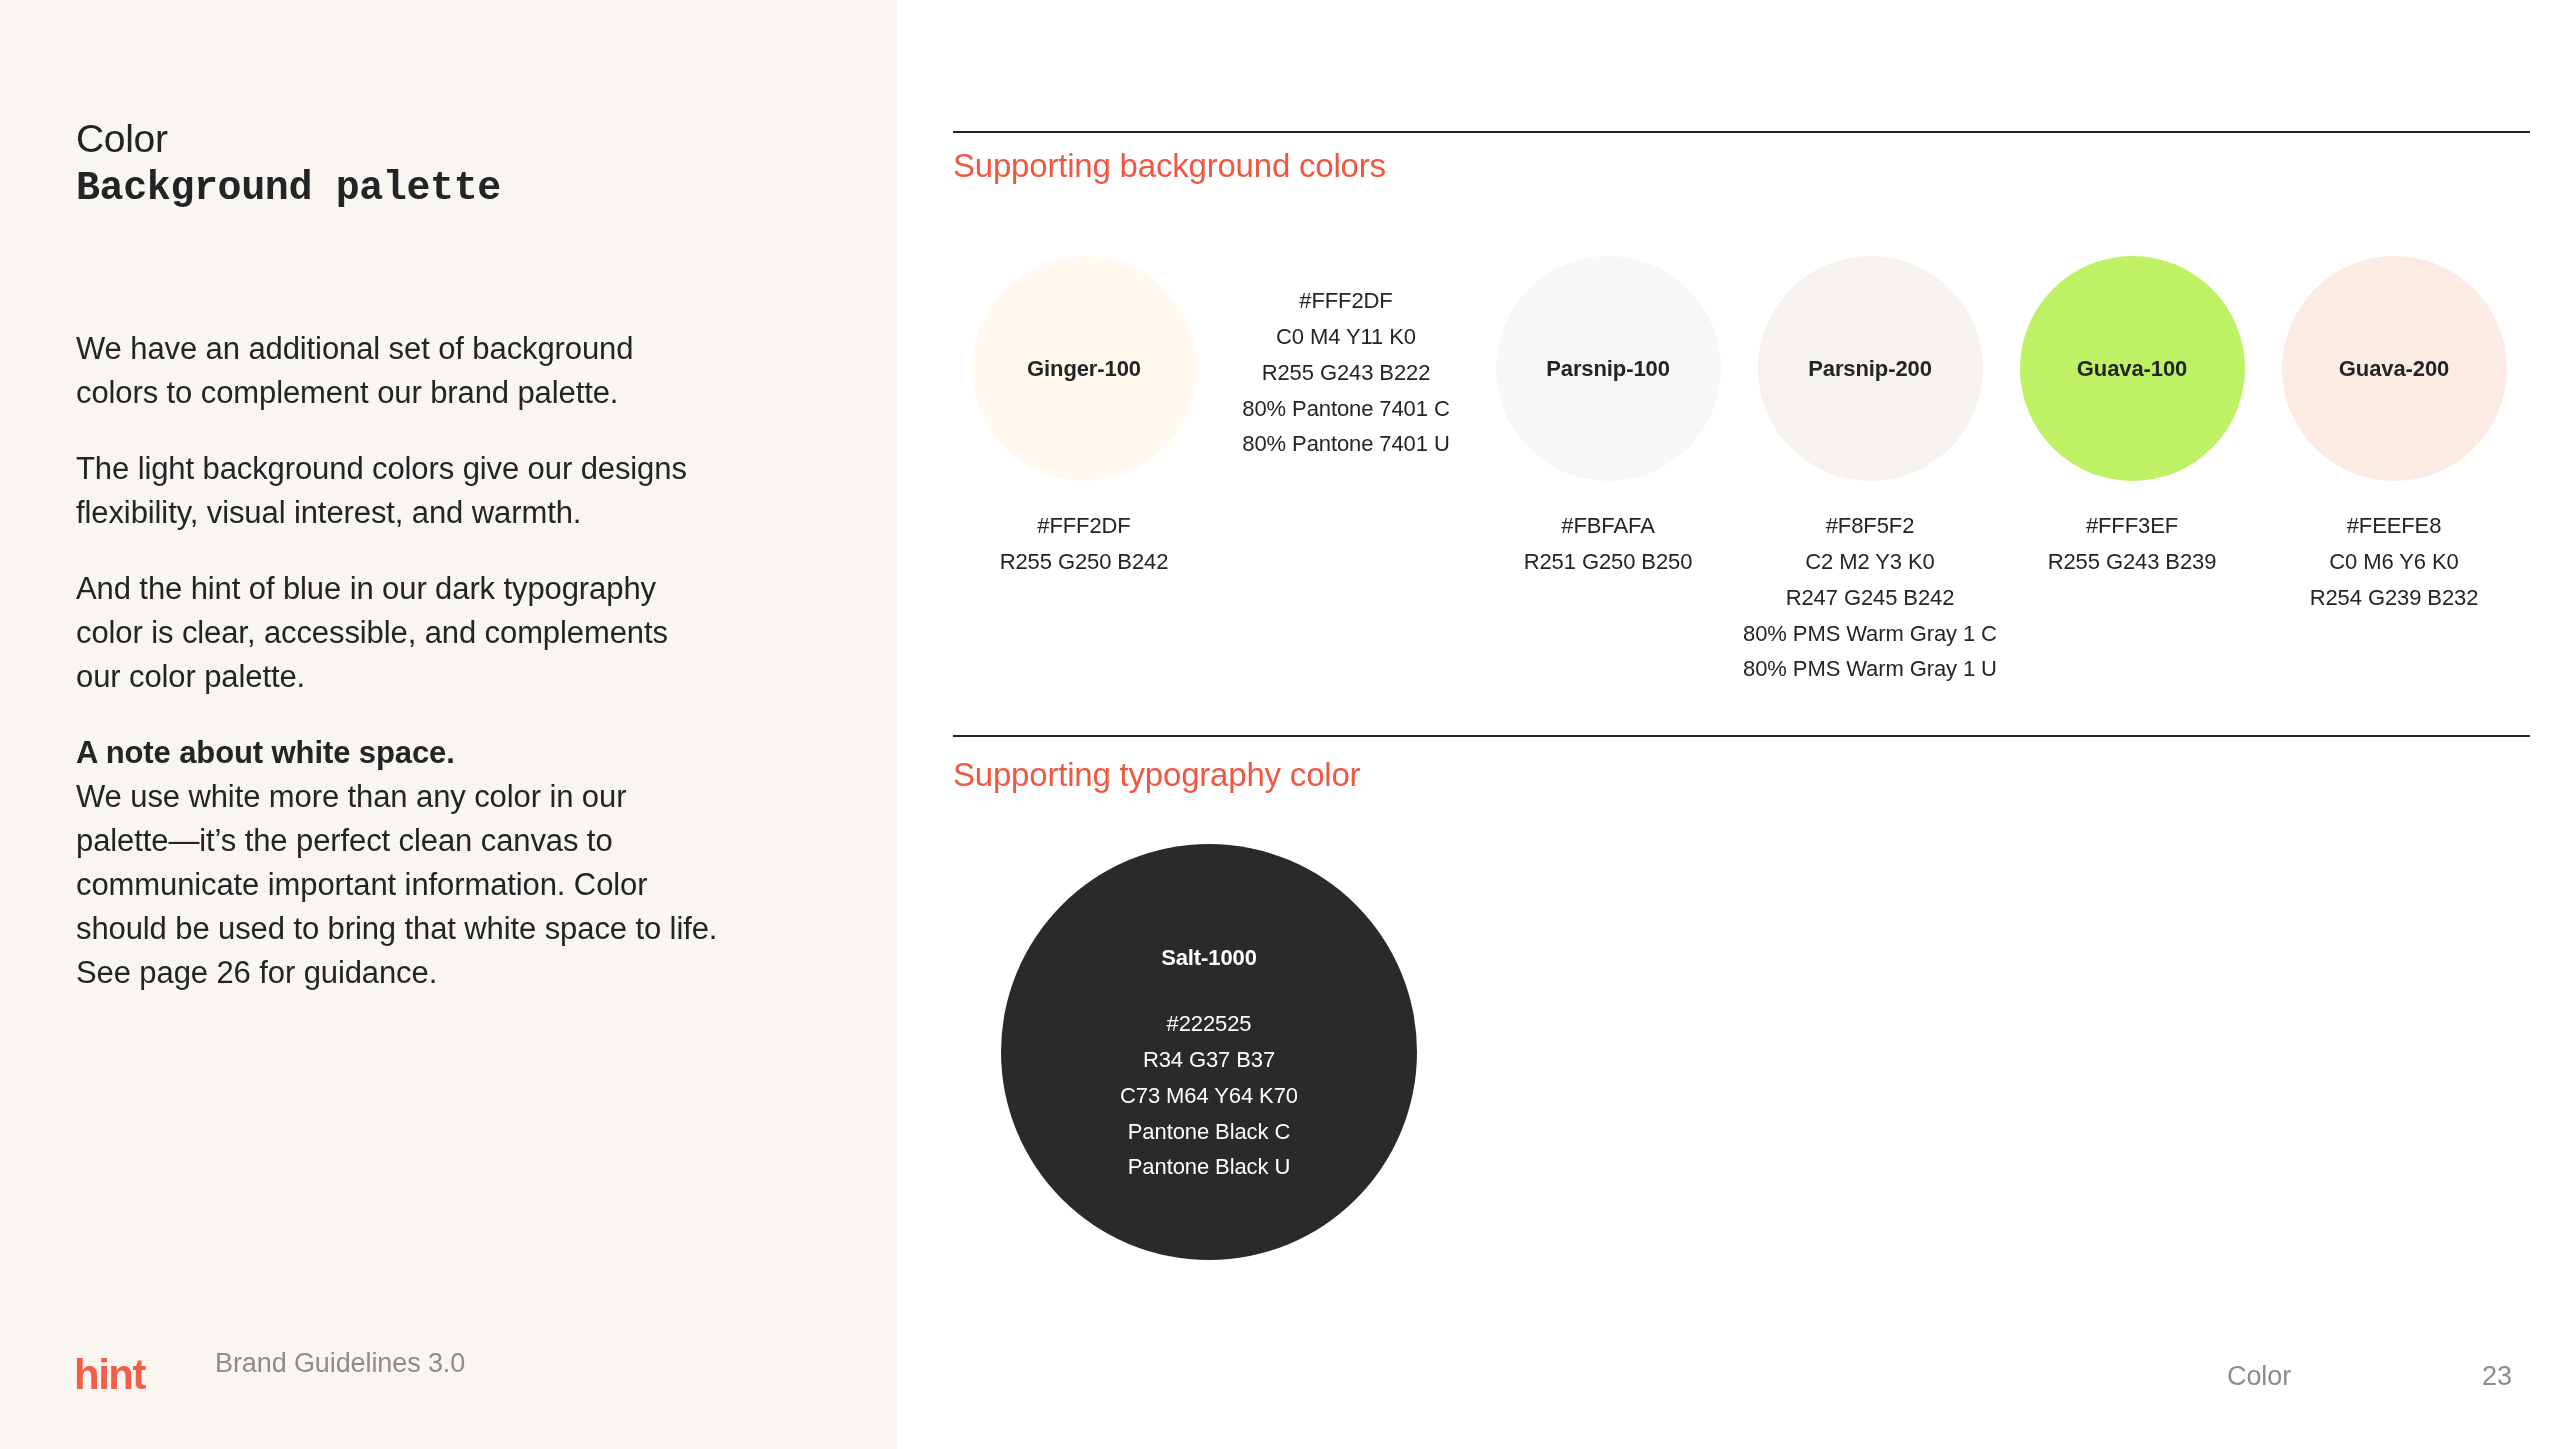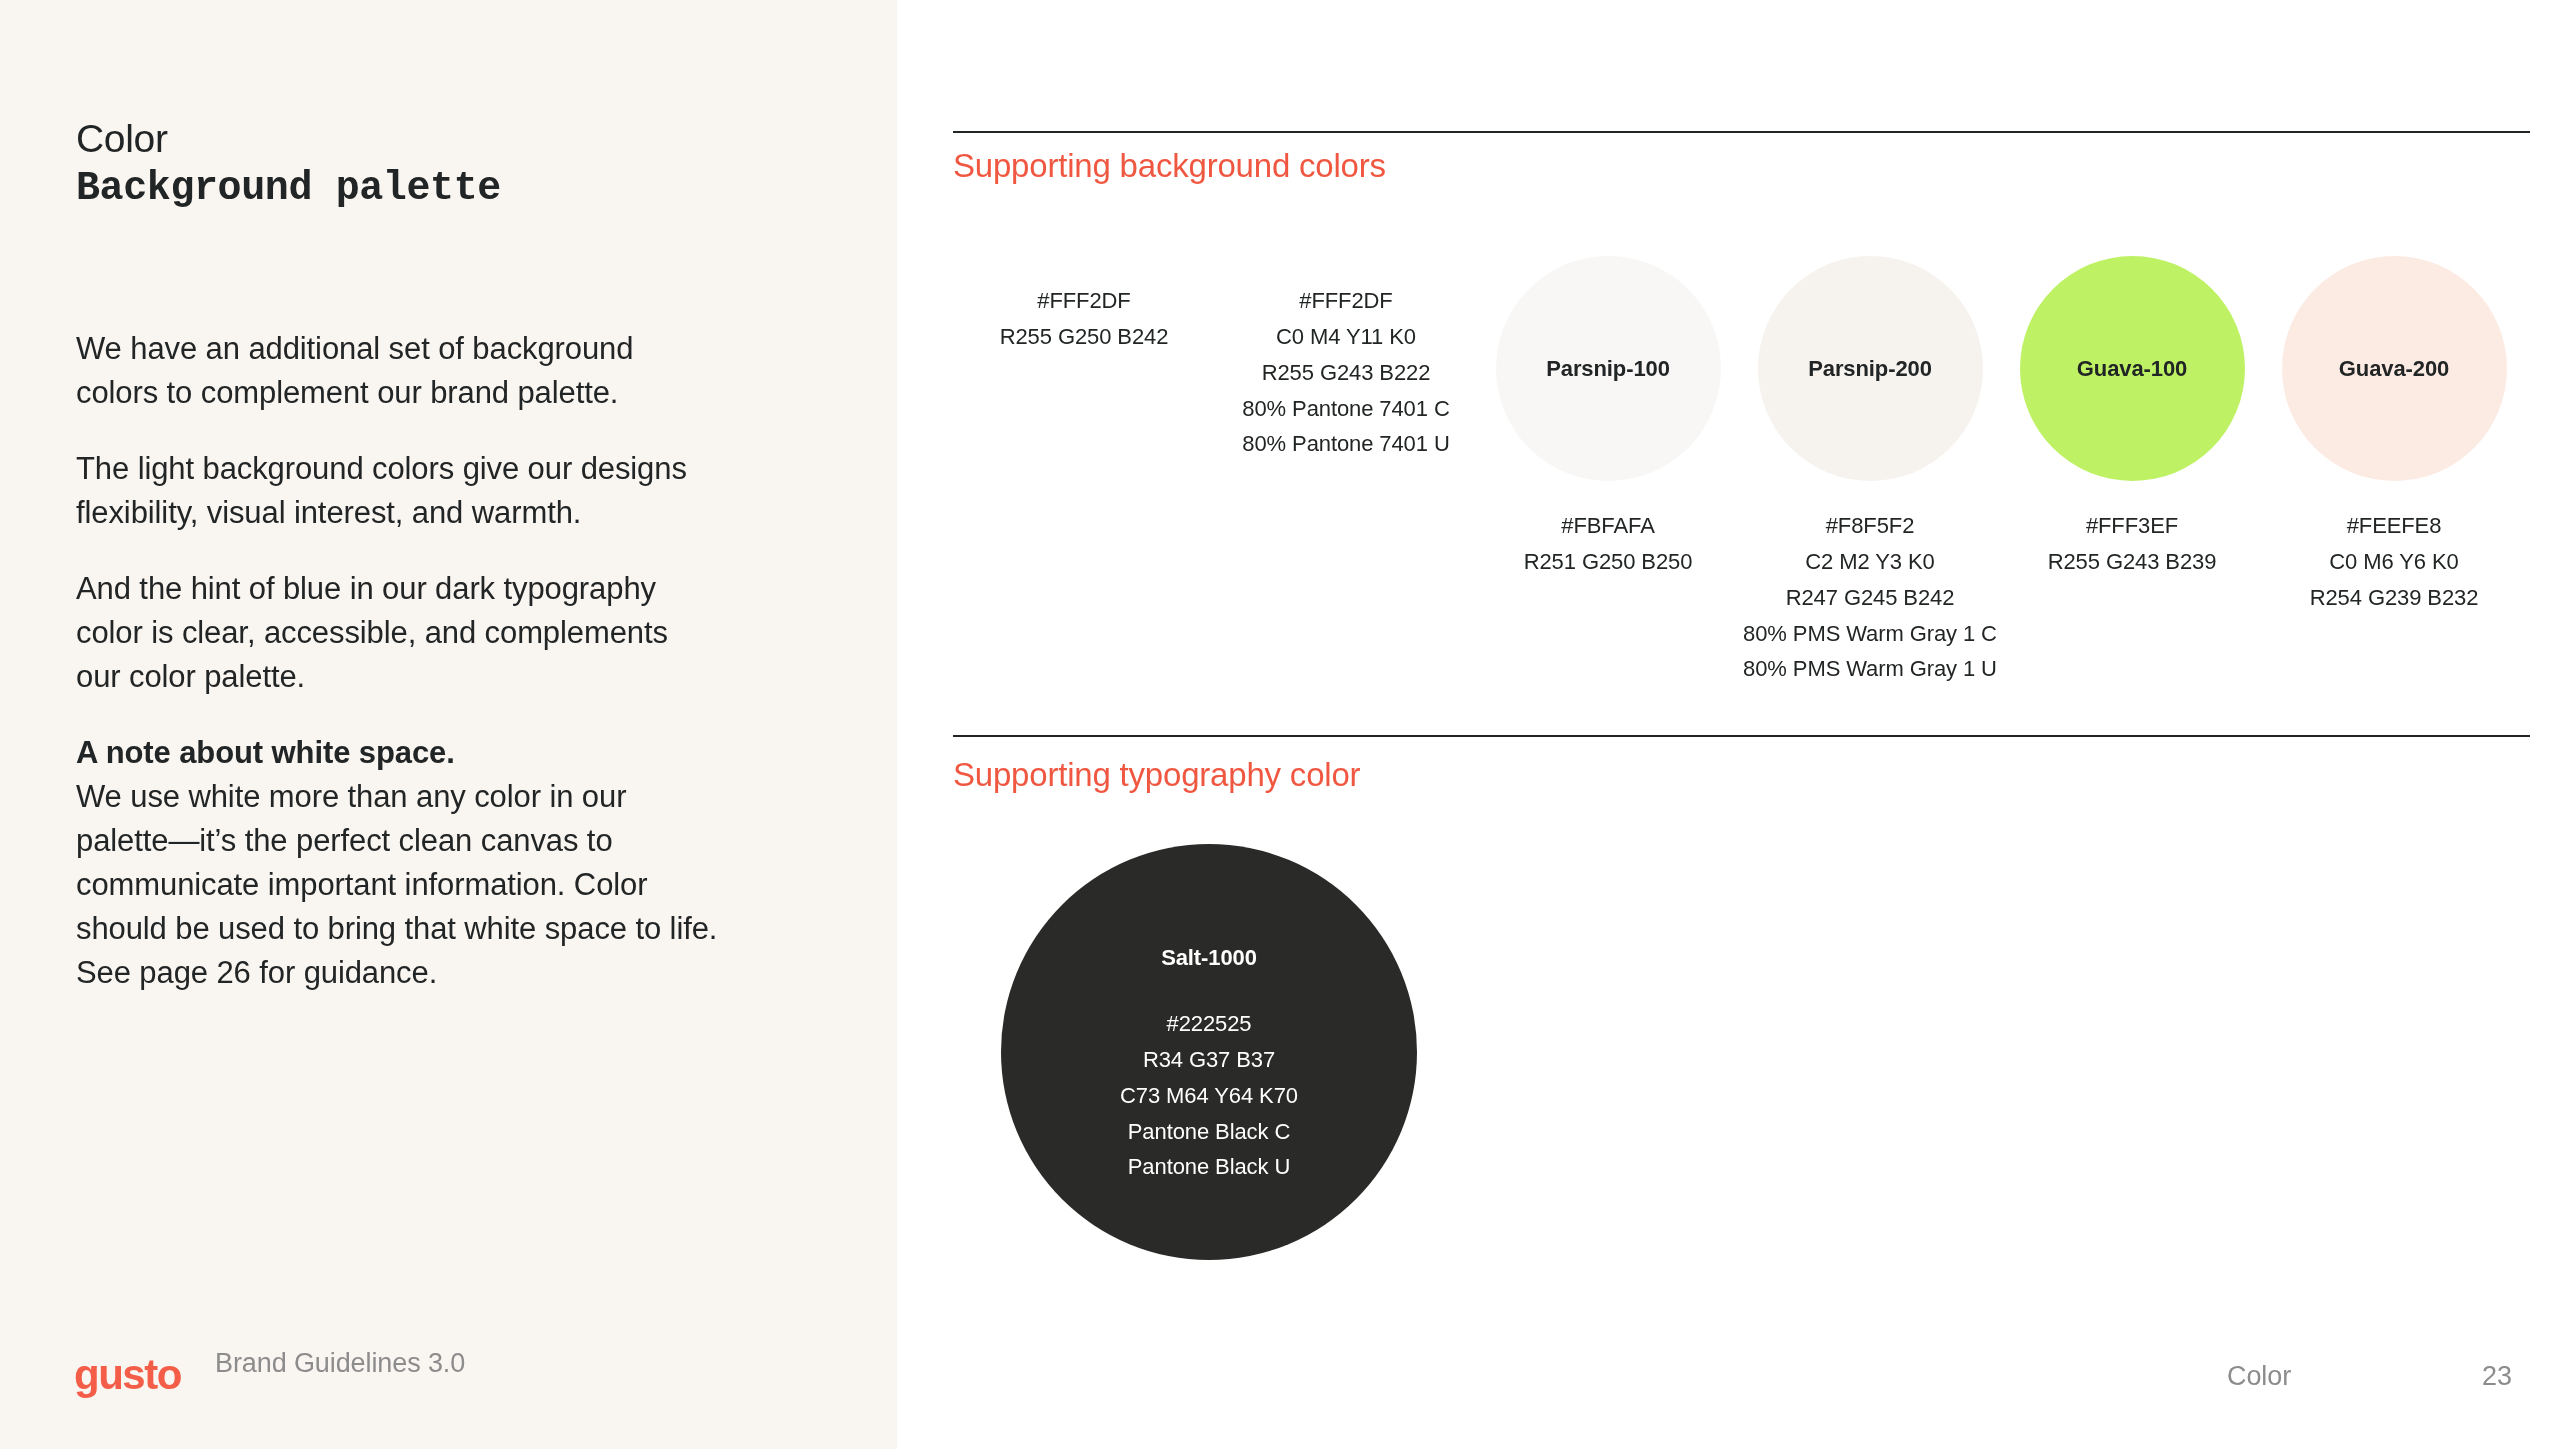--- a/index.html
+++ b/index.html
@@ -215,31 +215,34 @@
   <div class="eyebrow">Color</div>
   <div class="title">Background palette</div>
 
   <div class="body-copy">
     <p>We have an additional set of background colors to complement our brand palette.</p>
     <p>The light background colors give our designs flexibility, visual interest, and warmth.</p>
     <p>And the hint of blue in our dark typography color is clear, accessible, and complements our color palette.</p>
     <p class="tight"><strong>A note about white space.</strong><br><span>We use white more than any color in our palette—it’s the perfect clean canvas to communicate important information. Color should be used to bring that white space to life. See page 26 for guidance.</span></p>
   </div>
 
-  <div class="logo">gusto</div>
+  <div class="logo">hint</div>
   <div class="footer-sub">Brand Guidelines 3.0</div>
   <div class="footer-section">Color</div>
   <div class="footer-page">23</div>
 
   <div class="rule rule-top"></div>
   <div class="section-label label-bg">Supporting background colors</div>
 
   <div class="swatch-row">
 
     <div class="swatch">
+      <div class="swatch-circle" style="background:#FFF9F0">
+        <span class="swatch-name">Ginger-100</span>
+      </div>
       <div class="swatch-specs">
         <div>#FFF2DF</div>
         <div>R255 G250 B242</div>
       </div>
     </div>
 
     <div class="swatch">
       <div class="swatch-specs">
         <div>#FFF2DF</div>
         <div>C0 M4 Y11 K0</div>

